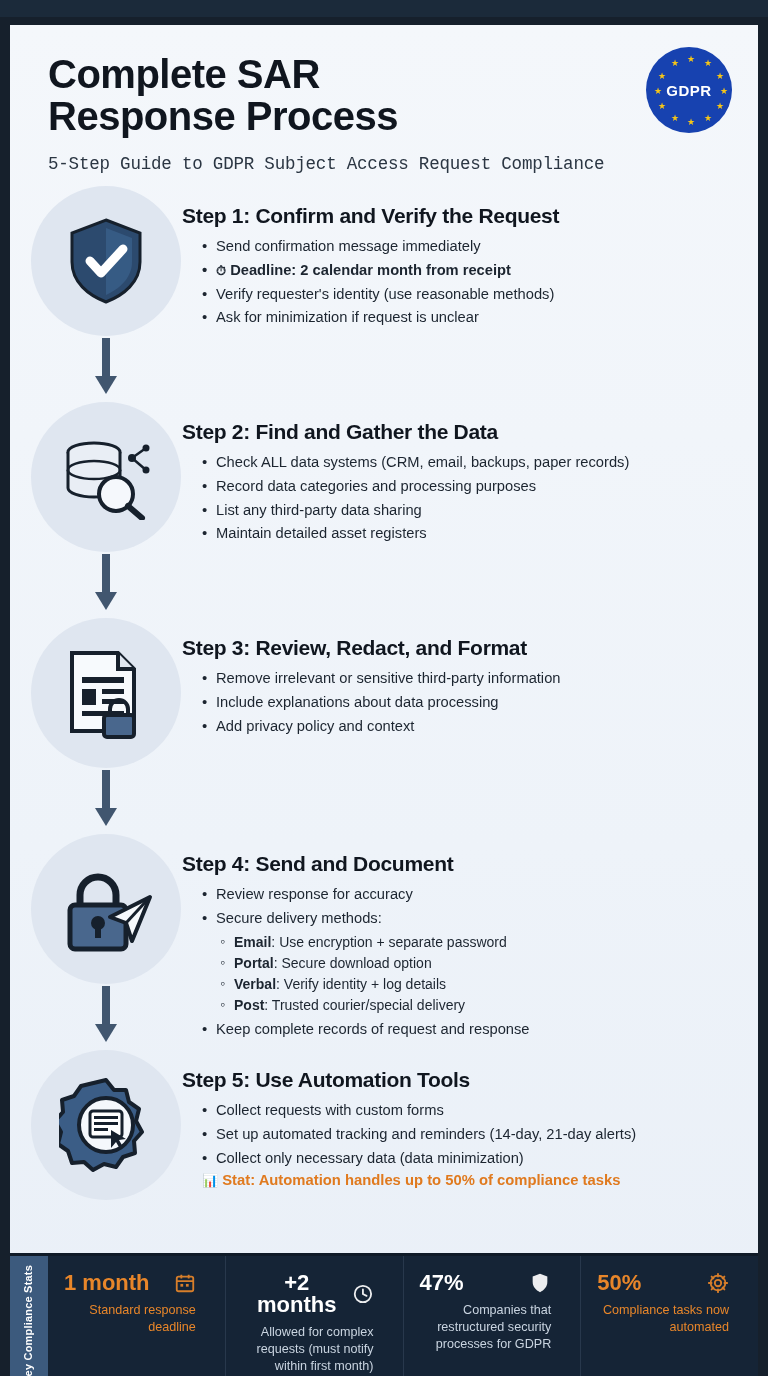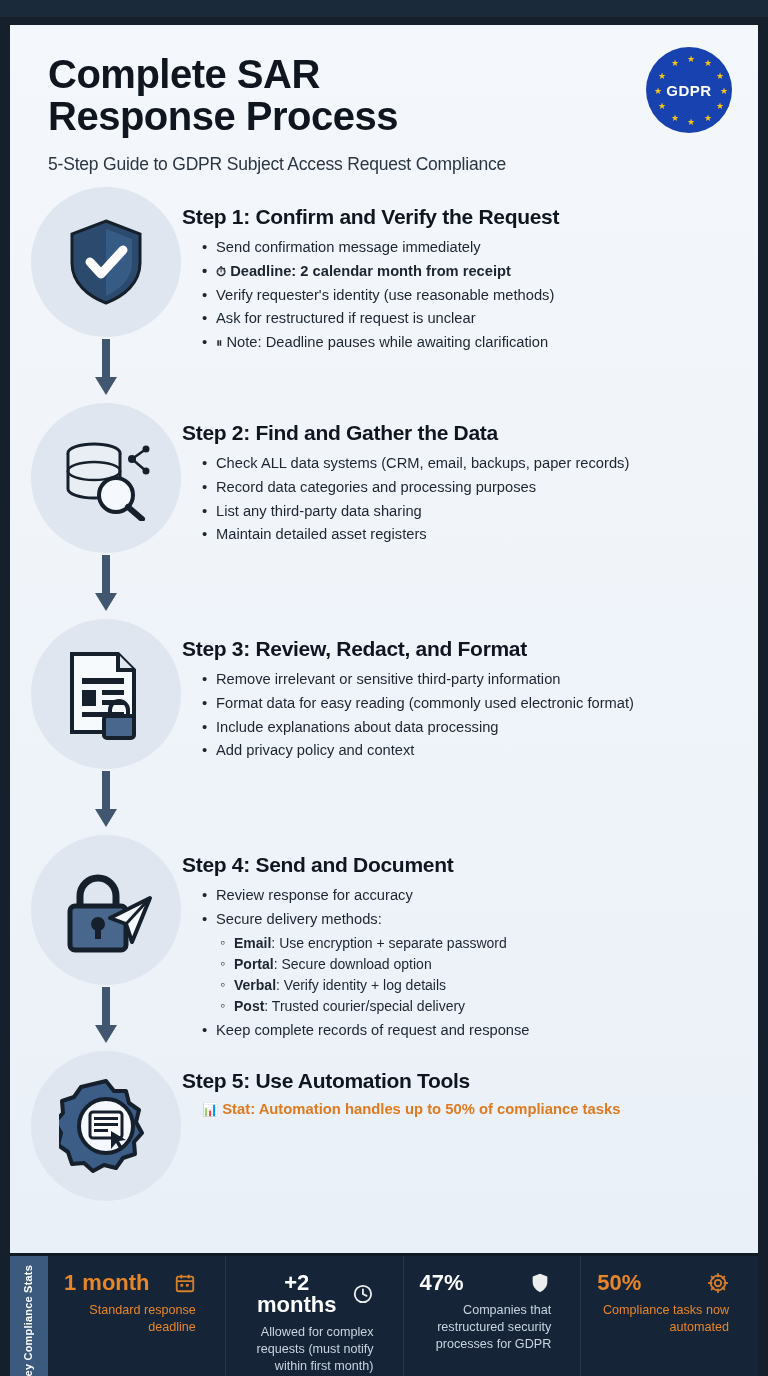--- a/index.html
+++ b/index.html
@@ -34,20 +34,21 @@
     color: #10161f;
     line-height: 1.06;
     letter-spacing: -0.5px;
     max-width: 560px;
   }
   .subtitle {
     margin-top: 16px;
     font-size: 17.5px;
     color: #2b3643;
     letter-spacing: -0.2px;
+    font-family: Liberation Mono, monospace;
   }
   .gdpr-badge {
     position: absolute;
     right: 26px;
     top: 22px;
     width: 86px;
     height: 86px;
     border-radius: 50%;
     background: #1742b0;
     display: flex;
@@ -302,22 +303,21 @@
           <div class="shaft"></div>
             <div class="head"></div>
         </div>
       </div>
       <div class="content">
         <div class="step-title">Step 1: Confirm and Verify the Request</div>
         <ul class="bullets">
           <li>Send confirmation message immediately</li>
           <li class="highlight"><span class="inline-ico">⏱</span><span>Deadline: 2 calendar month from receipt</span></li>
           <li>Verify requester's identity (use reasonable methods)</li>
-          <li>Ask for restructured if request is unclear</li>
-          <li class="note"><span class="inline-ico">⏸</span><span>Note: Deadline pauses while awaiting clarification</span></li>
+          <li>Ask for minimization if request is unclear</li>
         </ul>
       </div>
     </div>
 
     <div class="step">
       <div class="icon-col">
         <div class="icon-circle">
           <svg width="96" height="86" viewBox="0 0 96 86">
             <ellipse cx="36" cy="18" rx="26" ry="9" fill="#e9eef5" stroke="#16202c" stroke-width="3"></ellipse>
             <path d="M10 18 V36 C10 41 22 45 36 45 C50 45 62 41 62 36 V18" fill="#e9eef5" stroke="#16202c" stroke-width="3"></path>
@@ -364,21 +364,20 @@
         </div>
         <div class="arrow">
           <div class="shaft"></div>
             <div class="head"></div>
         </div>
       </div>
       <div class="content">
         <div class="step-title">Step 3: Review, Redact, and Format</div>
         <ul class="bullets">
           <li>Remove irrelevant or sensitive third-party information</li>
-          <li>Format data for easy reading (commonly used electronic format)</li>
           <li>Include explanations about data processing</li>
           <li>Add privacy policy and context</li>
         </ul>
       </div>
     </div>
 
     <div class="step">
       <div class="icon-col">
         <div class="icon-circle">
           <svg width="96" height="92" viewBox="0 0 96 92">
@@ -420,20 +419,25 @@
             <rect x="31" y="33" width="32" height="26" rx="3" fill="#ffffff" stroke="#16202c" stroke-width="3"></rect>
             <rect x="35" y="38" width="24" height="3" fill="#16202c"></rect>
             <rect x="35" y="44" width="24" height="3" fill="#16202c"></rect>
             <rect x="35" y="50" width="14" height="3" fill="#16202c"></rect>
             <path d="M52 52 L52 70 L57 64 L61 71 L64 69 L60 62 L67 61 Z" fill="#16202c"></path>
           </svg>
         </div>
       </div>
       <div class="content">
         <div class="step-title">Step 5: Use Automation Tools</div>
+        <ul class="bullets">
+          <li>Collect requests with custom forms</li>
+          <li>Set up automated tracking and reminders (14-day, 21-day alerts)</li>
+          <li>Collect only necessary data (data minimization)</li>
+        </ul>
         <div class="stat-line">
           <span class="inline-ico">📊</span><span>Stat: Automation handles up to 50% of compliance tasks</span>
         </div>
       </div>
     </div>
 
   </div>
 
   <div class="footer">
     <div class="footer-label">

